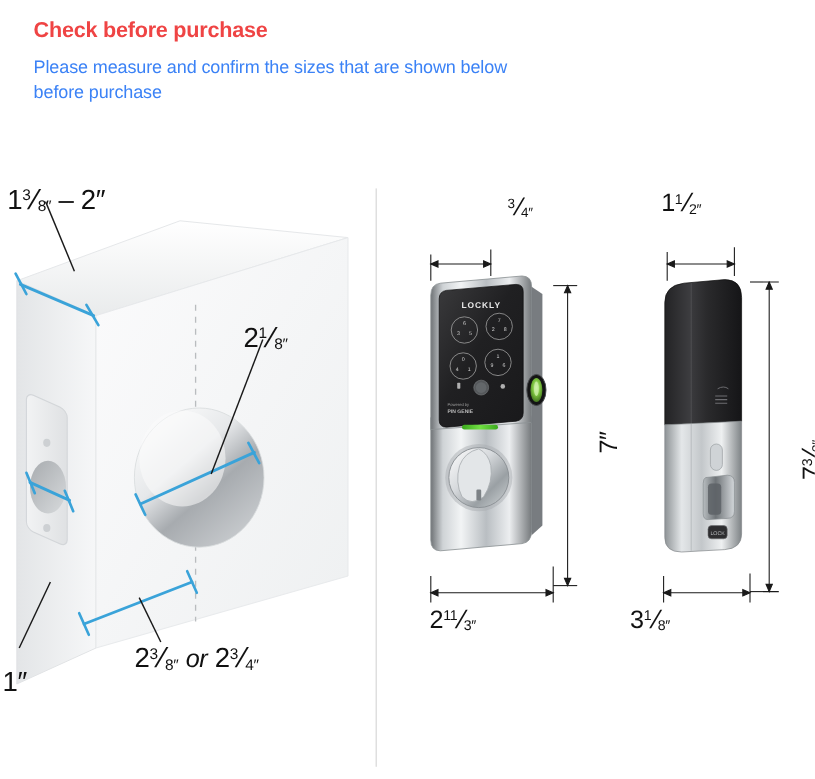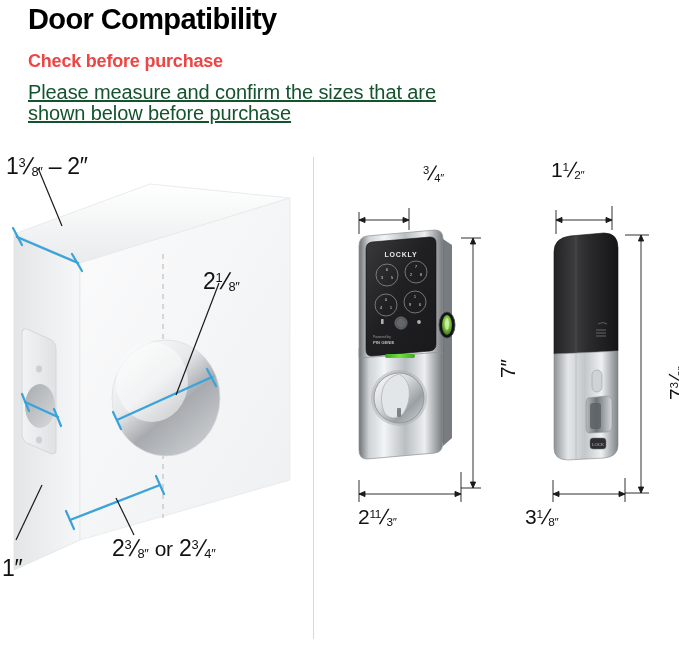--- a/index.html
+++ b/index.html
@@ -29,28 +29,27 @@
   .subtitle {
     font-size: 18px;
     font-weight: bold;
     color: #ef4444;
     margin: 0;
     padding-top: 14px;
     line-height: 22px;
     letter-spacing: -0.2px;
   }
   .blurb {
-    font-size: 20px;
-    color: #14532d;
+    font-size: 15px;
+    color: #3b82f6;
     margin: 0;
     padding-top: 10px;
     line-height: 21px;
     letter-spacing: -0.1px;
     max-width: 420px;
-    text-decoration: underline;
   }
 
   
   .divider {
     position: absolute;
     left: 313px; top: 157px;
     width: 1px; height: 482px;
     background: #d8d8d8;
   }
 
@@ -100,21 +99,20 @@
   .brandtxt { font-size: 7px; fill: #e8e8e8; font-family: "Liberation Sans", sans-serif; letter-spacing: 0.8px; font-weight: bold;}
   .pgtxt    { font-size: 3.4px; fill: #9a9a9a; font-family: "Liberation Sans", sans-serif; }
   .pgtxt2   { font-size: 4.2px; fill: #bdbdbd; font-family: "Liberation Sans", sans-serif; font-weight: bold;}
 
   .rot90 { transform: rotate(-90deg); transform-origin: left top; }
 </style>
 </head>
 <body>
 
 <div class="header">
-  <h1 class="title">Door Compatibility</h1>
   <h2 class="subtitle">Check before purchase</h2>
   <p class="blurb">Please measure and confirm the sizes that are shown below before purchase</p>
 </div>
 
 <div class="divider"></div>
 
 <div class="door-panel">
   <svg class="door-svg" width="313" height="470" viewBox="0 0 313 470">
     <defs>
       <linearGradient id="faceGrad" x1="0" y1="0" x2="1" y2="1">
@@ -205,21 +203,21 @@
     <span>–</span>
     <span>2″</span>
   </div>
 
   <div class="dimlabel" style="left:203px; top:118px;">
     <span>2</span><span class="frac"><span class="n">1</span><span class="s">/</span><span class="d">8</span><span class="d">″</span></span>
   </div>
 
   <div class="dimlabel" style="left:112px; top:385px;">
     <span>2</span><span class="frac"><span class="n">3</span><span class="s">/</span><span class="d">8</span><span class="d">″</span></span>
-    <span style="font-size:21px;">or</span>
+    <span style="font-size:21px;font-style:italic;">or</span>
     <span>2</span><span class="frac"><span class="n">3</span><span class="s">/</span><span class="d">4</span><span class="d">″</span></span>
   </div>
 
   <div class="dimlabel" style="left:2px; top:405px;">
     <span>1</span><span>″</span>
   </div>
 </div>
 
 <div class="lock-panel">
 

